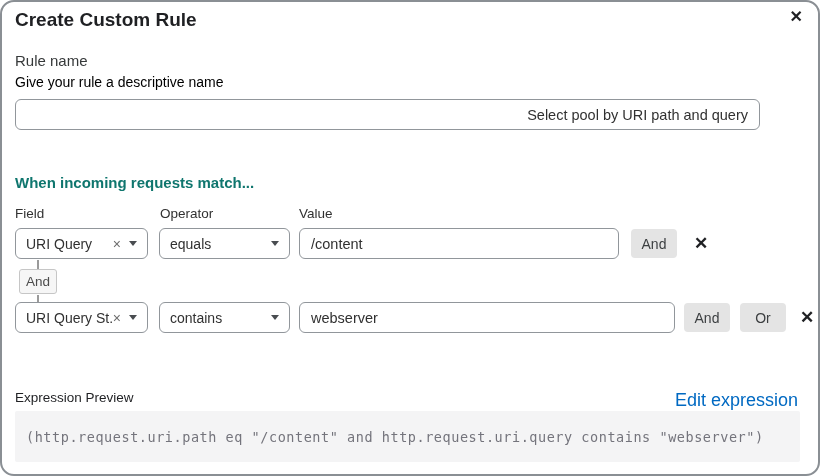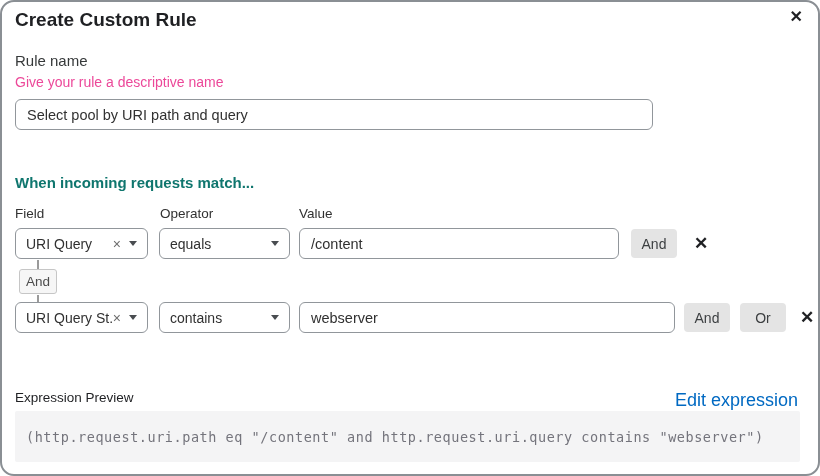--- a/index.html
+++ b/index.html
@@ -37,37 +37,38 @@
   .rule-label {
     position: absolute;
     left: 13px; top: 50px;
     font-size: 15px;
     color: #36393a;
   }
   .rule-hint {
     position: absolute;
     left: 13px; top: 72px;
     font-size: 14px;
-    color: #ec4899;
+    color: #000000;
   }
   .text-input {
     border: 1px solid #91969b;
     border-radius: 6px;
     height: 31px;
     padding: 0 11px;
     font-family: "Liberation Sans", sans-serif;
     font-size: 14.5px;
     color: #313131;
     background: #fff;
     outline: none;
   }
   .rule-input {
     position: absolute;
     left: 13px; top: 97px;
-    width: 638px;
+    width: 745px;
+    text-align: right;
   }
   .match-heading {
     position: absolute;
     left: 13px; top: 172px;
     font-size: 15px;
     font-weight: 700;
     color: #0f766e;
   }
   .col-label {
     position: absolute;

